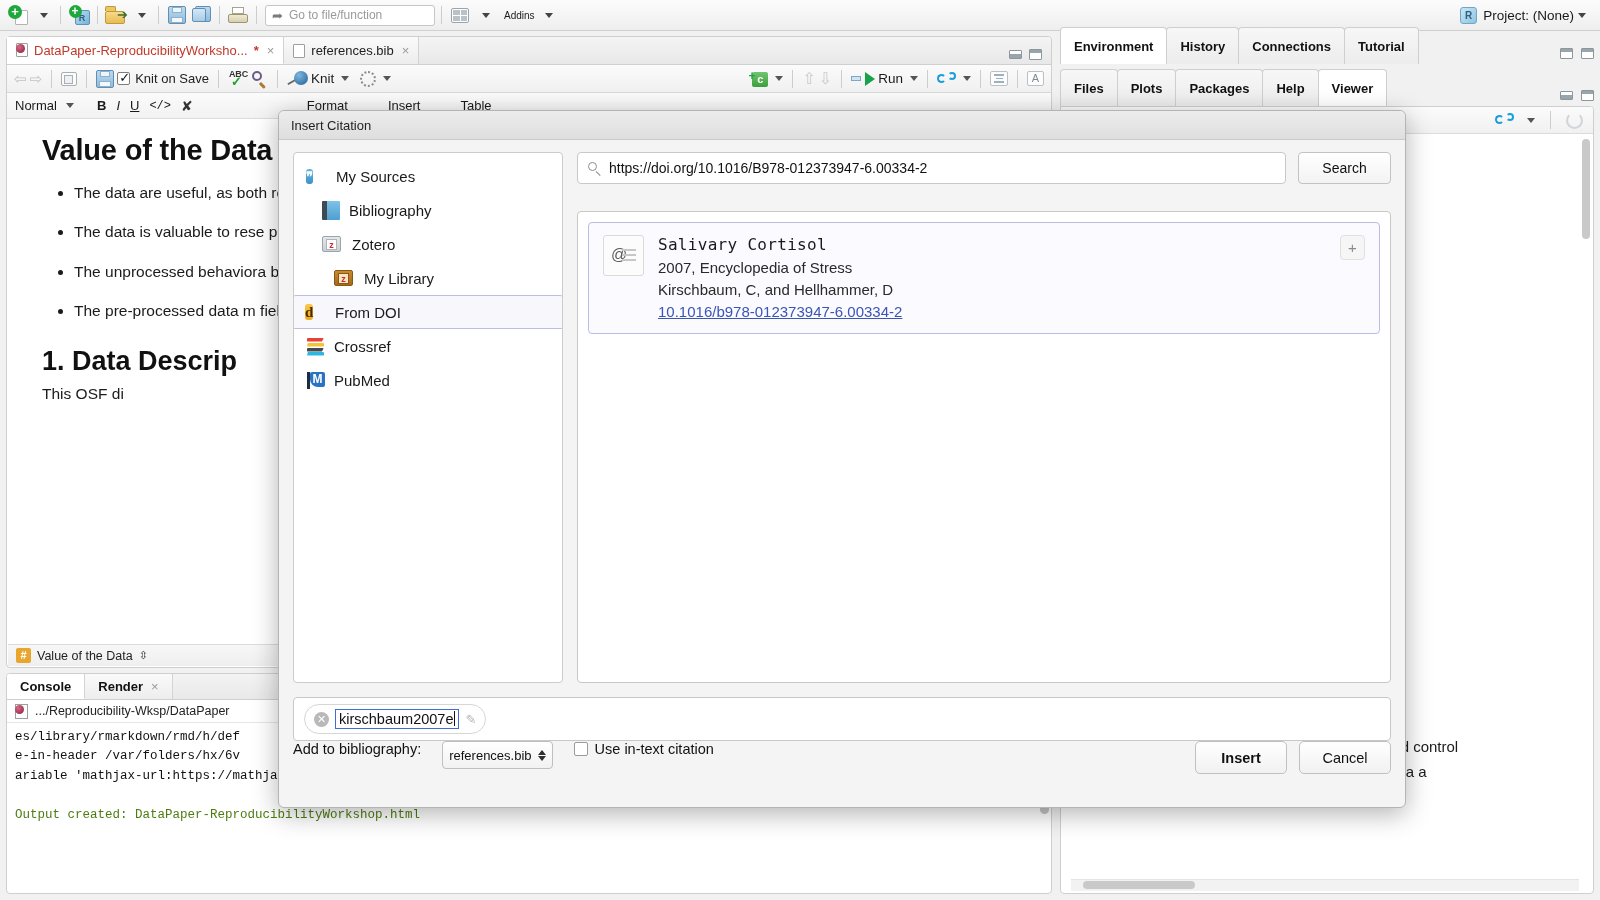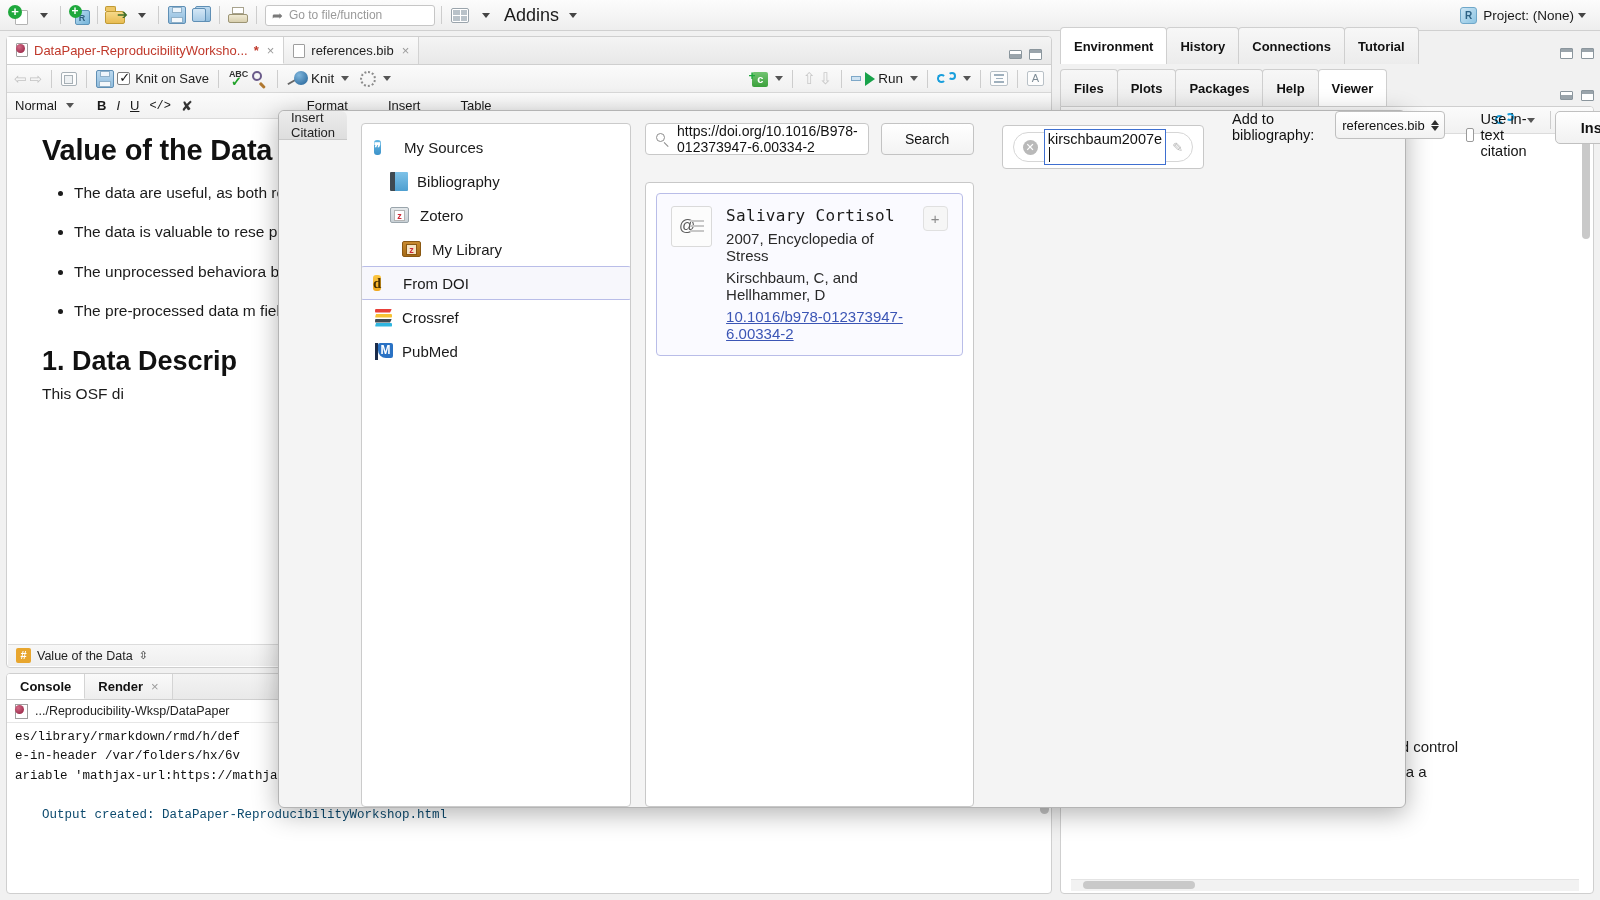--- a/index.html
+++ b/index.html
@@ -103,21 +103,21 @@
     width: 170px; height: 21px; background: #fff; border: 1px solid #c6c6c6;
     border-radius: 3px; display: flex; align-items: center; padding: 0 6px;
     margin-left: 2px;
   }
   .goto-arrow { color: #7a7a7a; font-size: 13px; margin-right: 6px; }
   .goto-text { font-size: 12px; color: #9a9a9a; }
   .ic-panes { width: 18px; height: 15px; display: grid;
     grid-template-columns: 1fr 1fr; grid-template-rows: 1fr 1fr; gap: 1px;
     border: 1px solid #9aa4ac; border-radius: 2px; padding: 1px; background: #fff; }
   .ic-panes i { background: #b9c2c9; display: block; }
-  .addins-label { font-size: 18px; color: #1a1a1a; margin-left: 8px; }
+  .addins-label { font-size: 10px; color: #1a1a1a; margin-left: 8px; }
   .proj-area { margin-left: auto; display: flex; align-items: center; padding-right: 8px; }
   .proj-icon {
     width: 17px; height: 17px; margin-right: 6px; border-radius: 3px;
     background: linear-gradient(135deg,#cde6f5,#8cc4e2);
     border: 1px solid #6fa7c9; color: #2d6285;
     font-size: 10px; text-align: center; line-height: 15px; font-weight: bold;
   }
   .proj-text { font-size: 13.5px; color: #1a1a1a; }
 
   
@@ -256,21 +256,21 @@
   .ctab.active { background: #fff; border-bottom: 1px solid #fff; }
   .ctab .x { color: #9a9a9a; font-weight: normal; margin-left: 8px; font-size: 13px; }
   .console-path { height: 23px; display: flex; align-items: center; gap: 7px;
     padding: 0 8px; font-size: 12.5px; color: #222; border-bottom: 1px solid #e6e6e6; }
   .path-icon { width: 13px; height: 15px; position: relative; }
   .path-icon .sheet { position: absolute; inset: 0; background: #fff; border: 1px solid #9e9e9e; }
   .path-icon .blob { position: absolute; left: 0; top: 1px; width: 9px; height: 9px;
     border-radius: 50%; background: radial-gradient(circle at 35% 32%, #d36a86, #8e1b3c); }
   .console-out { padding: 5px 8px; font-family: "Liberation Mono", monospace;
     font-size: 12.5px; color: #111; line-height: 1.55; white-space: pre; }
-  .console-out .red { color: #0c4a6e; margin-left: 27px; }
+  .console-out .red { color: #4d7c0f; }
   .console-scroll { position: absolute; right: 2px; top: 50px; width: 9px; height: 90px;
     background: #c6c6c6; border-radius: 5px; }
 
   
   .right-top {
     position: absolute; left: 1060px; top: 36px; width: 534px; height: 34px;
   }
   .rtabbar { height: 28px; display: flex; align-items: flex-end; }
   .rtab { height: 37px; display: flex; align-items: center; padding: 0 13px;
     font-size: 13px; color: #111; font-weight: bold;
@@ -307,21 +307,21 @@
   .v-scroll-h { position: absolute; left: 22px; bottom: 4px; width: 112px; height: 8px;
     background: #c9c9c9; border-radius: 4px; }
   .v-track-h { position: absolute; left: 10px; right: 14px; bottom: 2px; height: 12px;
     background: #f2f2f2; border-top: 1px solid #e4e4e4; }
 
   
   .dialog {
     position: absolute; left: 278px; top: 110px; width: 1128px; height: 698px;
     background: #f4f4f4; border: 1px solid #b4b4b4; border-radius: 6px;
     box-shadow: 0 6px 26px rgba(0,0,0,0.30);
-    display: flex; 
+    display: flex; flex-direction: column;
   }
   .dlg-title {
     height: 29px; background: linear-gradient(#ececec,#dedede);
     border-bottom: 1px solid #c9c9c9; border-radius: 6px 6px 0 0;
     display: flex; align-items: center; padding: 0 12px;
     font-size: 13px; color: #222;
   }
   .dlg-main { flex: 1; display: flex; padding: 12px 14px 0 14px; gap: 14px; min-height: 0; }
   .dlg-sidebar {
     width: 270px; background: #fff; border: 1px solid #cbcbcb; border-radius: 4px;

